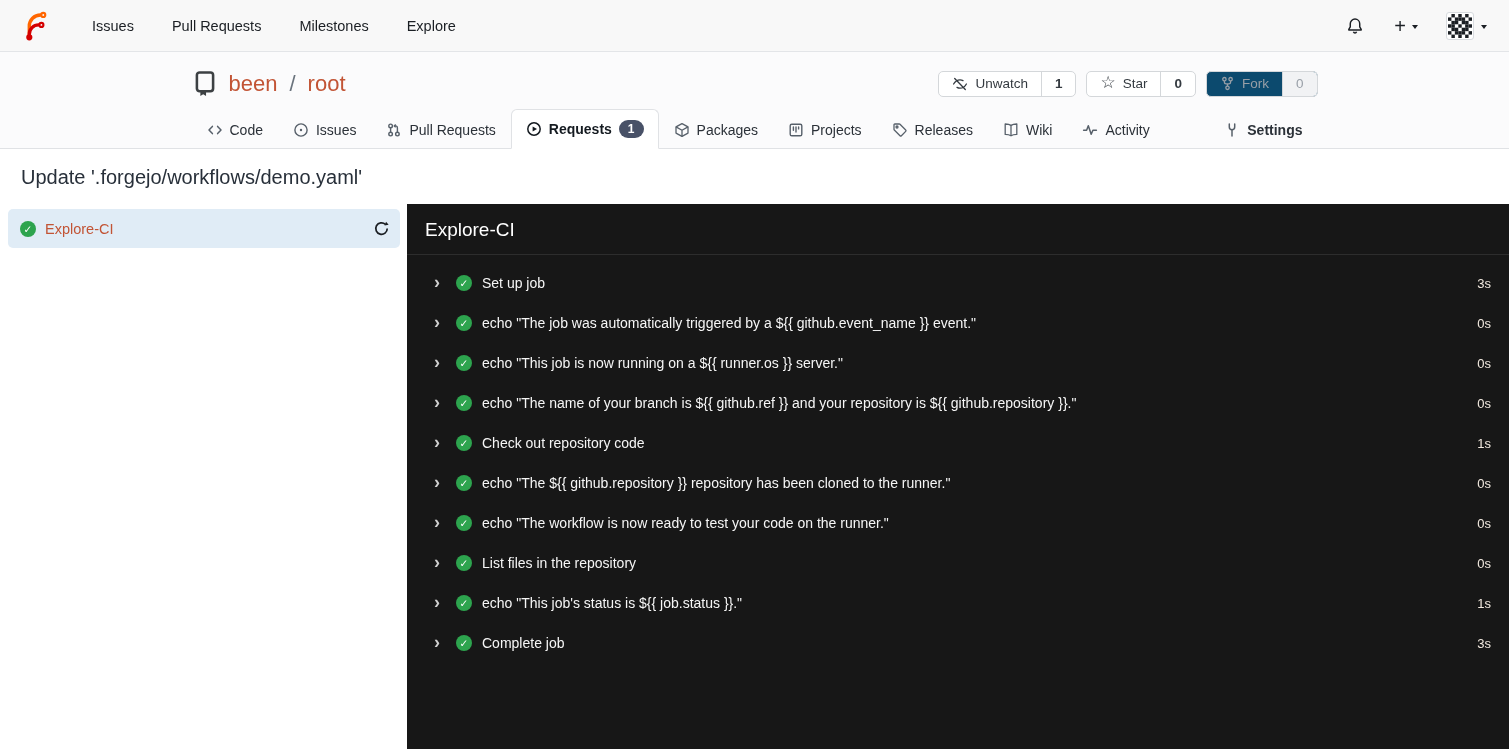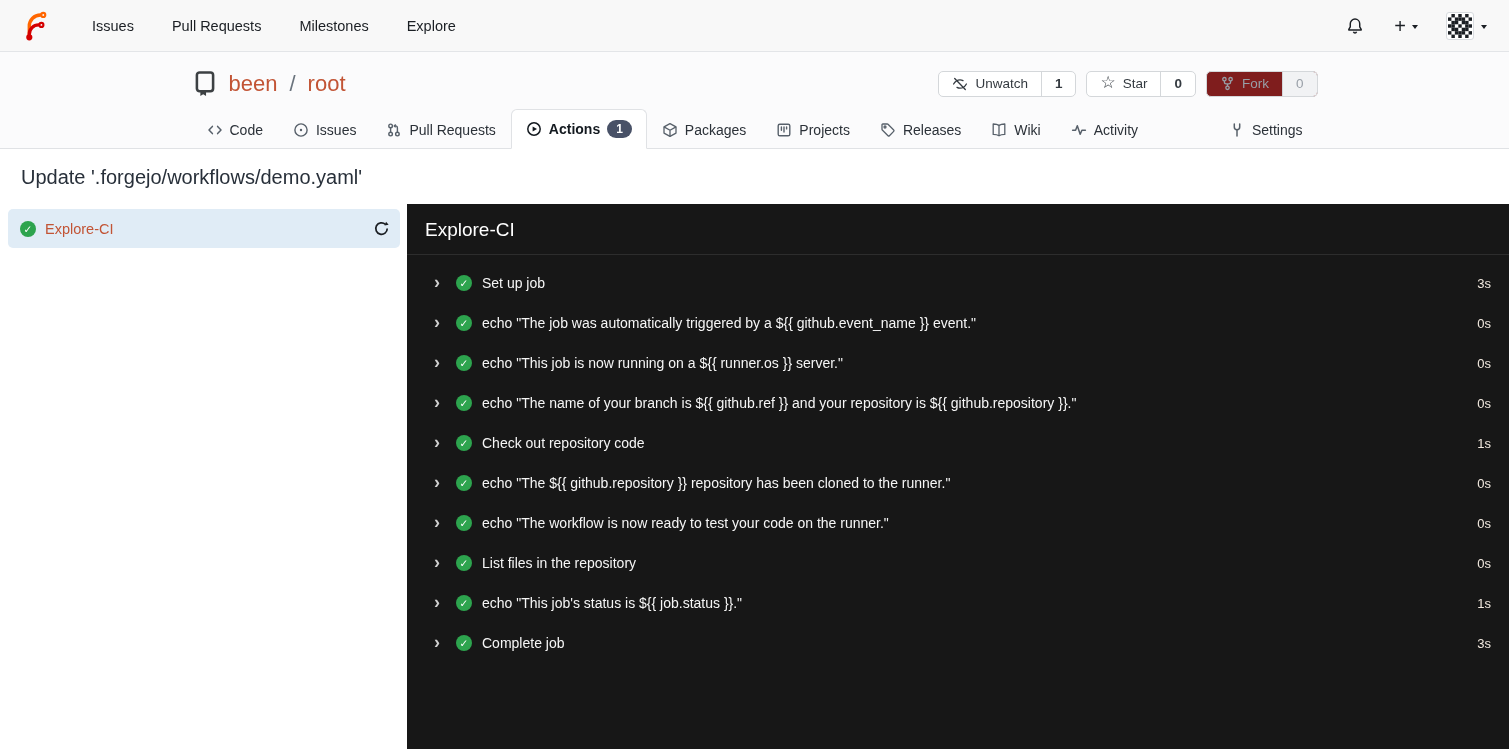--- a/index.html
+++ b/index.html
@@ -43,37 +43,37 @@
   .repo-sep { color: #6a737d; margin: 0 1px; }
   .repo-actions { display: flex; gap: 10px; }
   .btn-group {
     display: flex; align-items: stretch; height: 26px; background: #fff;
     border: 1px solid #d4d7da; border-radius: 5px; overflow: hidden;
     font-size: 13.5px; color: #343a40;
   }
   .btn-main, .btn-count { background: transparent; border: none; display: flex; align-items: center; color: inherit; font-size: inherit; }
   .btn-main { gap: 7px; padding: 0 13px; }
   .btn-count { padding: 0 13px; border-left: 1px solid #d4d7da; font-weight: 600; }
-  .btn-group.disabled { color: #989fa7; background: #7f1d1d; }
+  .btn-group.disabled { color: #989fa7; background: #0c4a6e; }
   .btn-group.disabled .btn-count { background: #f1f2f4; font-weight: 400; }
   .star-glyph { font-size: 17px; line-height: 1; margin-top: -2px; }
 
   
   .tabs { display: flex; align-items: flex-end; margin-top: 12px; }
   .tab {
     display: flex; align-items: center; gap: 7px; padding: 10px 14px;
     font-size: 14px; color: #2b3138; margin-bottom: -1px; border: 1px solid transparent;
   }
   .tab .ticon { display: flex; color: #57606a; }
   .tab.active {
     background: #fff; border: 1px solid #e0e2e5; border-bottom-color: #fff;
     border-radius: 6px 6px 0 0; font-weight: 700; color: #141a20;
   }
   .tab.active .ticon { color: #141a20; }
-  .tab.right { margin-left: auto; }
+  .tab.right { margin-left: auto; font-weight: bold; }
   .badge {
     background: #485167; color: #fff; font-size: 12px; font-weight: 600;
     border-radius: 10px; padding: 2px 9px; line-height: 1.2;
   }
 
   
   .run-title { font-size: 20px; font-weight: 400; color: #28303a; padding: 17px 32px 15px 21px; flex: none; }
 
   
   .content { flex: 1; display: flex; min-height: 0; }
@@ -249,21 +249,21 @@
         </span>
         <span>Pull Requests</span>
       </a>
       <a class="tab active">
         <span class="ticon">
           <svg class="ic" width="16" height="16" viewBox="0 0 16 16" fill="none" stroke="currentColor" stroke-width="1.5">
               <circle cx="8" cy="8" r="6.2"></circle>
               <polygon points="6.6,5.4 11,8 6.6,10.6" fill="currentColor" stroke="none"></polygon>
             </svg>
         </span>
-        <span>Actions</span>
+        <span>Requests</span>
         <span class="badge">1</span>
       </a>
       <a class="tab">
         <span class="ticon">
           <svg class="ic" width="16" height="16" viewBox="0 0 16 16" fill="none" stroke="currentColor" stroke-width="1.3" stroke-linejoin="round">
               <path d="M8 1.6 14 4.9v6.2L8 14.4 2 11.1V4.9z"></path>
               <path d="M2 4.9l6 3.3 6-3.3M8 8.2v6.2"></path>
             </svg>
         </span>
         <span>Packages</span>

